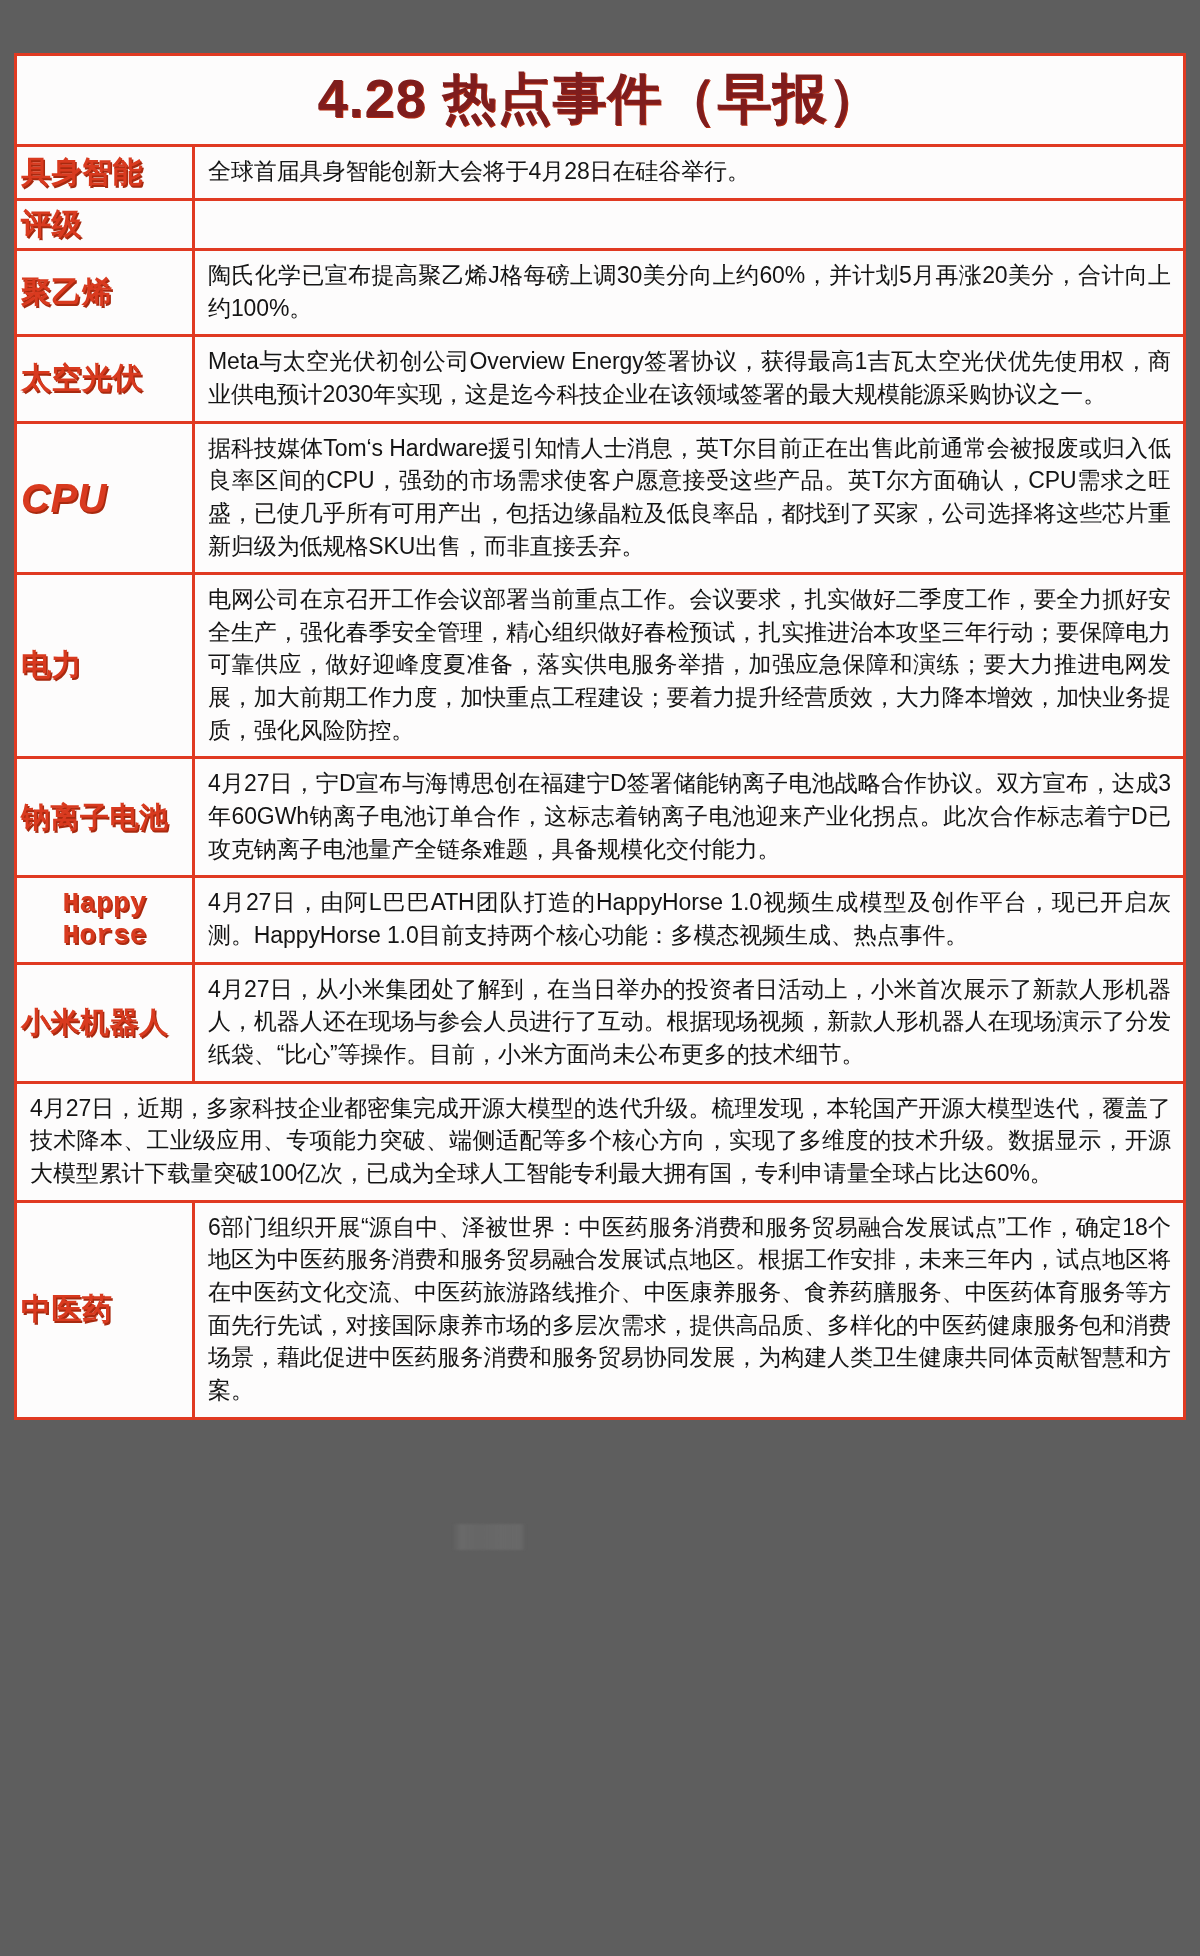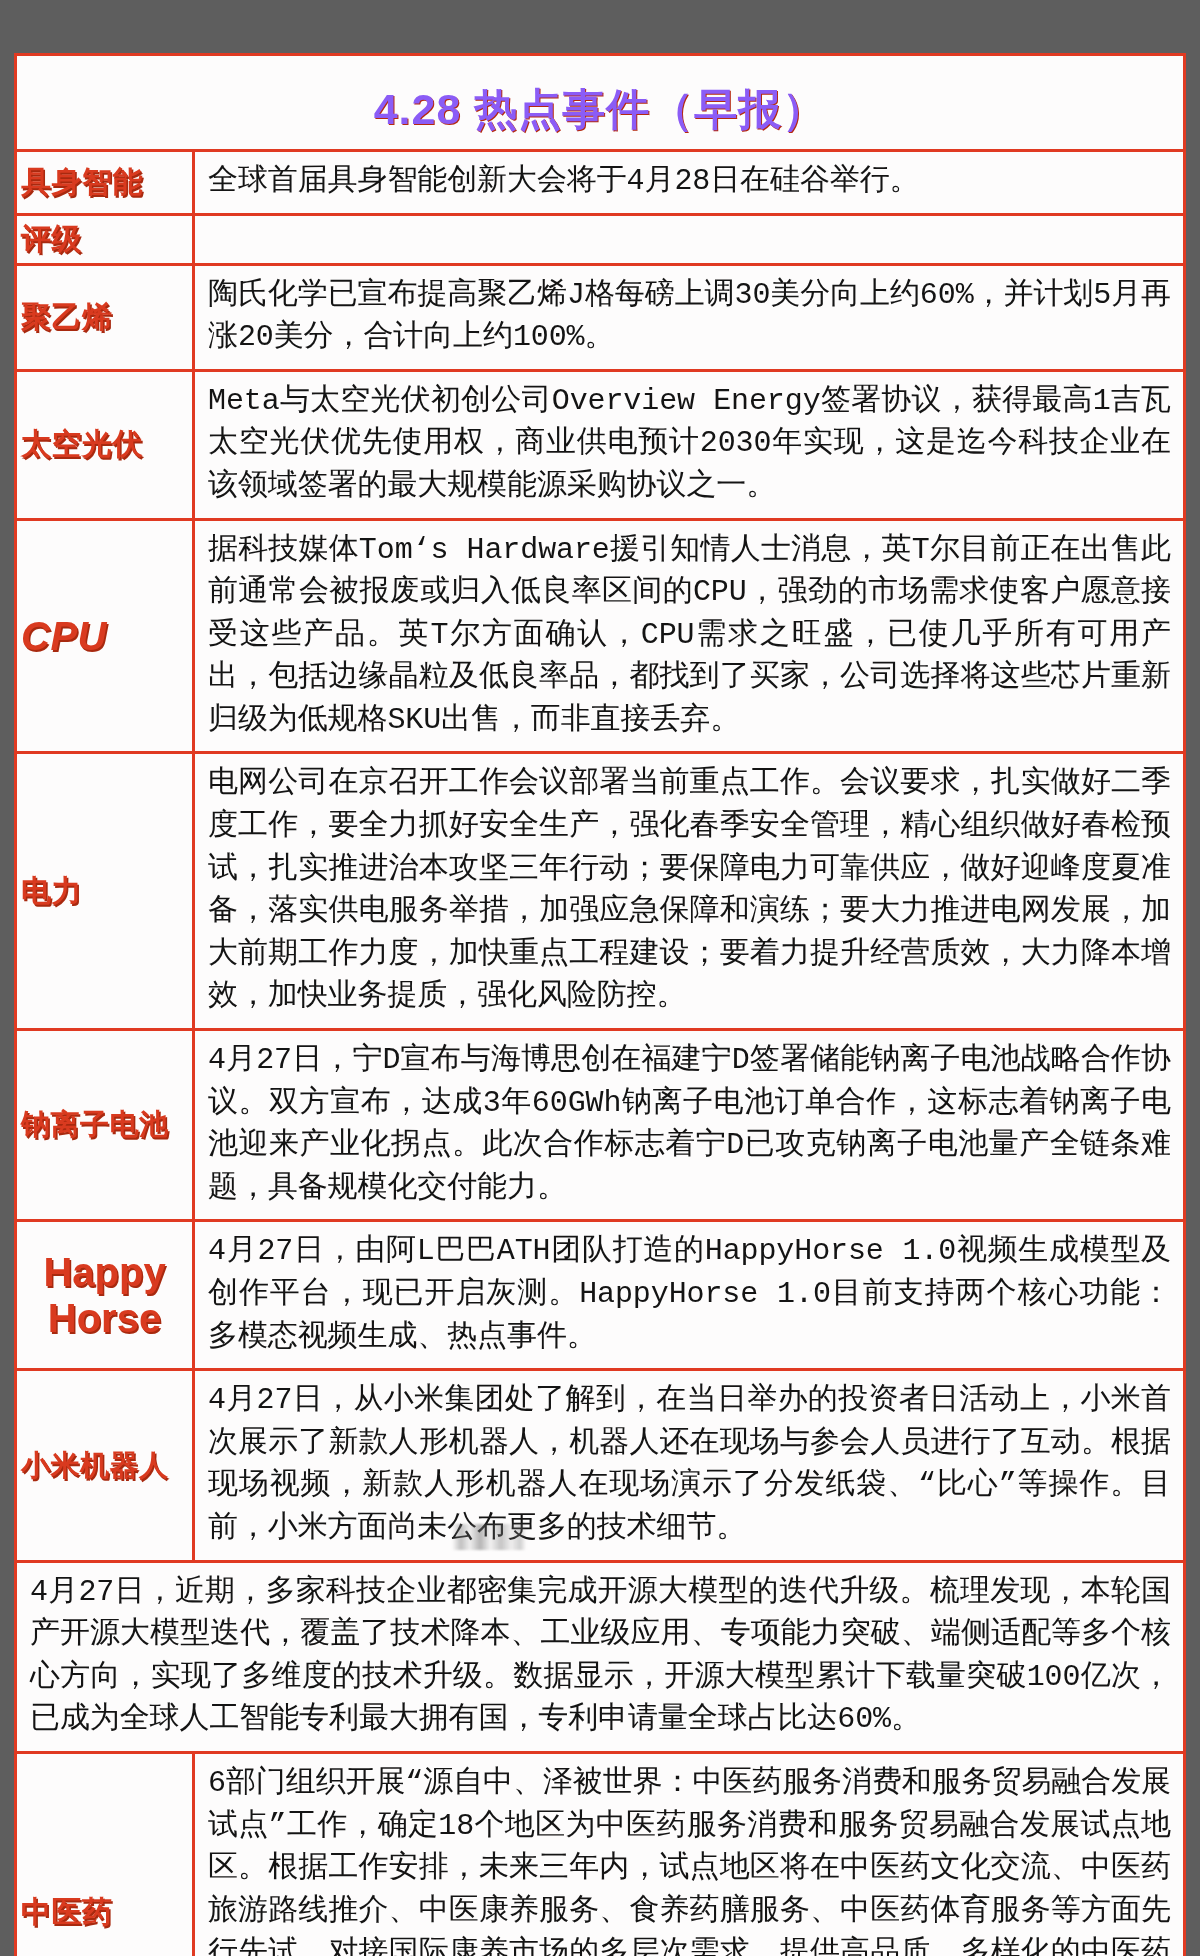--- a/index.html
+++ b/index.html
@@ -29,27 +29,26 @@
     border: 3px solid #e03a22;
     box-sizing: border-box;
   }
   .title-row {
     border-bottom: 3px solid #e03a22;
     text-align: center;
     padding: 12px 0 16px 0;
     background: #fdfcfc;
   }
   .title-text {
-    color: #8b5cf6;
+    color: #7f1d1d;
     font-weight: bold;
-    font-size: 43px;
+    font-size: 54px;
     letter-spacing: 1px;
     text-shadow: 1px 1px 0 #b5290f;
     line-height: 1.12;
-    margin-top: 17px;
   }
   .table {
     display: block;
     width: 100%;
   }
   .row {
     display: flex;
     align-items: stretch;
     border-bottom: 3px solid #e03a22;
     background: #fdfcfc;
@@ -68,45 +67,45 @@
   }
   .cat-label {
     color: #d93a1f;
     font-weight: bold;
     font-size: 30px;
     line-height: 1.16;
     text-shadow: 1.5px 1.5px 0 #a8290f;
     letter-spacing: 0.5px;
   }
   .cat-label.cat-en {
-    font-size: 40px;
+    font-size: 28px;
     letter-spacing: 0px;
+    font-family: Liberation Mono, monospace;
   }
   .cat-label.cat-cpu {
     font-size: 40px;
     font-style: italic;
   }
   .cat-label.cat-long {
     font-size: 29px;
   }
   .body {
     flex: 1;
     padding: 8px 12px 10px 13px;
     box-sizing: border-box;
     display: flex;
     align-items: center;
   }
   .body-text {
     color: #141414;
-    font-size: 30px;
+    font-size: 23px;
     line-height: 1.42;
     text-align: justify;
     letter-spacing: -0.1px;
     word-break: break-word;
-    font-family: Liberation Mono, monospace;
   }
   .watermark {
     position: absolute;
     left: 452px;
     top: 1524px;
     width: 74px;
     height: 26px;
     background: linear-gradient(90deg,
       rgba(130,130,130,0.0) 0%,
       rgba(120,120,120,0.45) 12%,

